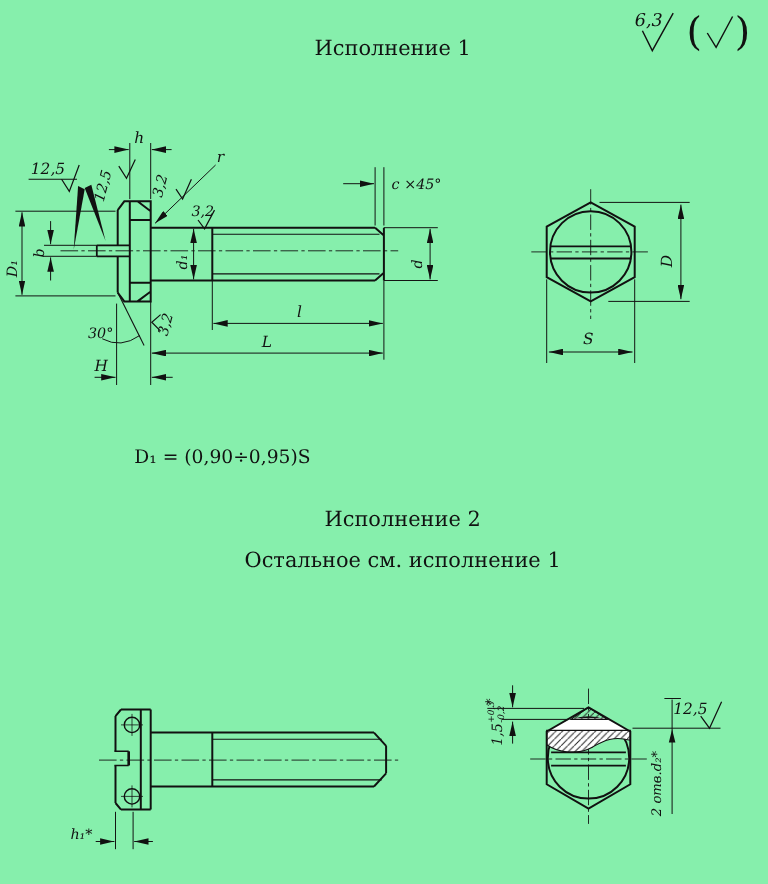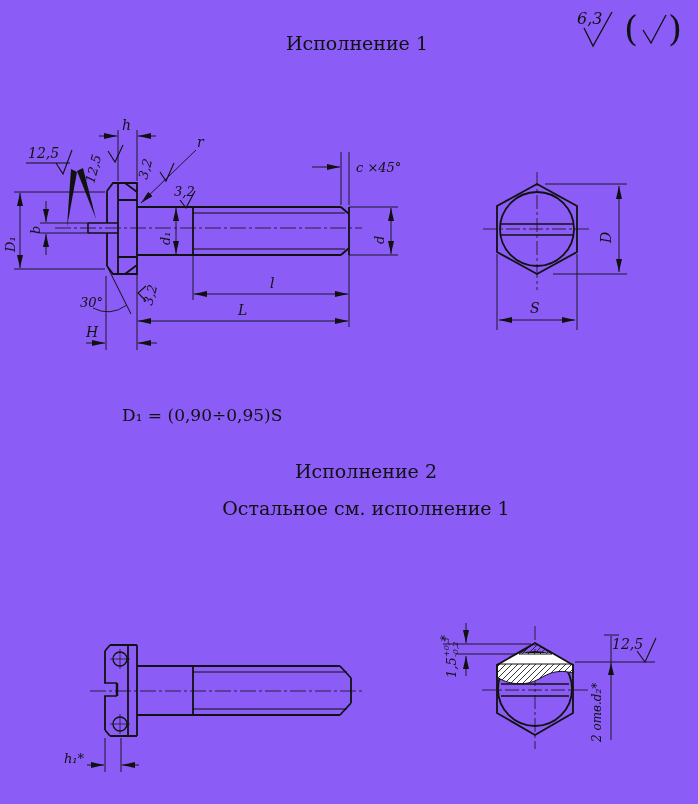--- a/index.html
+++ b/index.html
@@ -1,17 +1,17 @@
 <!DOCTYPE html>
 <html><head>
 <meta charset="utf-8">
 <style>
   html,body{margin:0;padding:0;background:#e8e8e8;}
   .page{
-    position:relative;width:698px;height:804px;background:#8b5cf6;
+    position:relative;width:698px;height:804px;background:#86efac;
     font-family:"DejaVu Serif", serif;color:#111;overflow:hidden;
   }
   svg{display:block;}
   .dimtxt{font-family:"DejaVu Serif", serif;font-style:italic;fill:#111;}
   .titletxt{font-family:"DejaVu Serif", serif;fill:#111;}
 </style>
 </head>
 <body>
 
 <div class="page">

